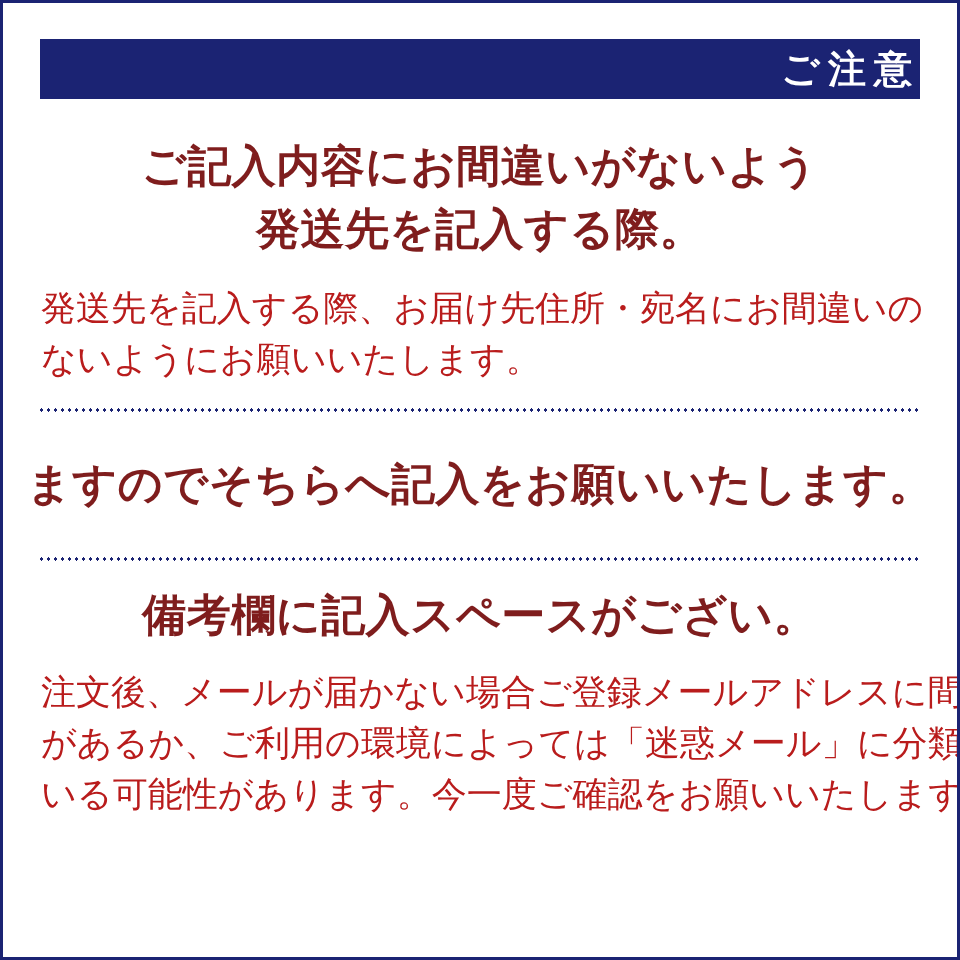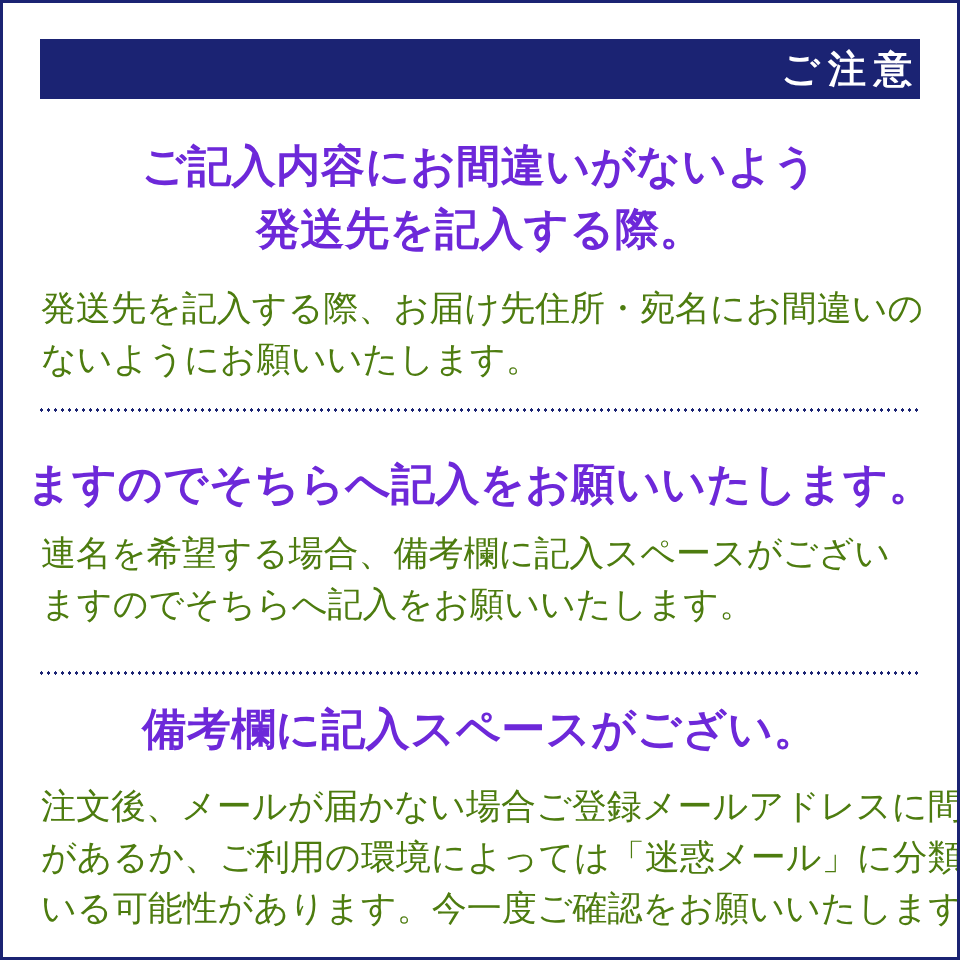--- a/index.html
+++ b/index.html
@@ -24,31 +24,31 @@
     display: flex;
     align-items: center;
     justify-content: flex-end;
     font-size: 38px;
     font-weight: bold;
     letter-spacing: 8px;
     text-indent: 8px; 
   }
   .section-heading {
     text-align: center;
-    color: #6d28d9;
+    color: #7f1d1d;
     font-weight: bold;
     font-size: 44px;
     line-height: 63px;
     letter-spacing: 0.5px;
     white-space: nowrap;
   }
   .section-body {
     margin-left: 38px;
     margin-right: 38px;
-    color: #4d7c0f;
+    color: #b91c1c;
     font-size: 35px;
     line-height: 51px;
     letter-spacing: 0;
   }
   .section-body .body-line {
     white-space: nowrap;
   }
   .dotted-divider {
     height: 4px;
     margin-left: 35px;
@@ -83,24 +83,20 @@
   <div class="section-body body-1">
     <div class="body-line">発送先を記入する際、お届け先住所・宛名にお間違いの</div>
     <div class="body-line">ないようにお願いいたします。</div>
   </div>
 
   <div class="dotted-divider sep-1"></div>
 
   <div class="section-heading heading-2">
     <div>ますのでそちらへ記入をお願いいたします。</div>
   </div>
-  <div class="section-body body-2">
-    <div class="body-line">連名を希望する場合、備考欄に記入スペースがござい</div>
-    <div class="body-line">ますのでそちらへ記入をお願いいたします。</div>
-  </div>
 
   <div class="dotted-divider sep-2"></div>
 
   <div class="section-heading heading-3">
     <div>備考欄に記入スペースがござい。</div>
   </div>
   <div class="section-body body-3">
     <div class="body-line">注文後、メールが届かない場合ご登録メールアドレスに間違い</div>
     <div class="body-line">があるか、ご利用の環境によっては「迷惑メール」に分類されて</div>
     <div class="body-line">いる可能性があります。今一度ご確認をお願いいたします。</div>

